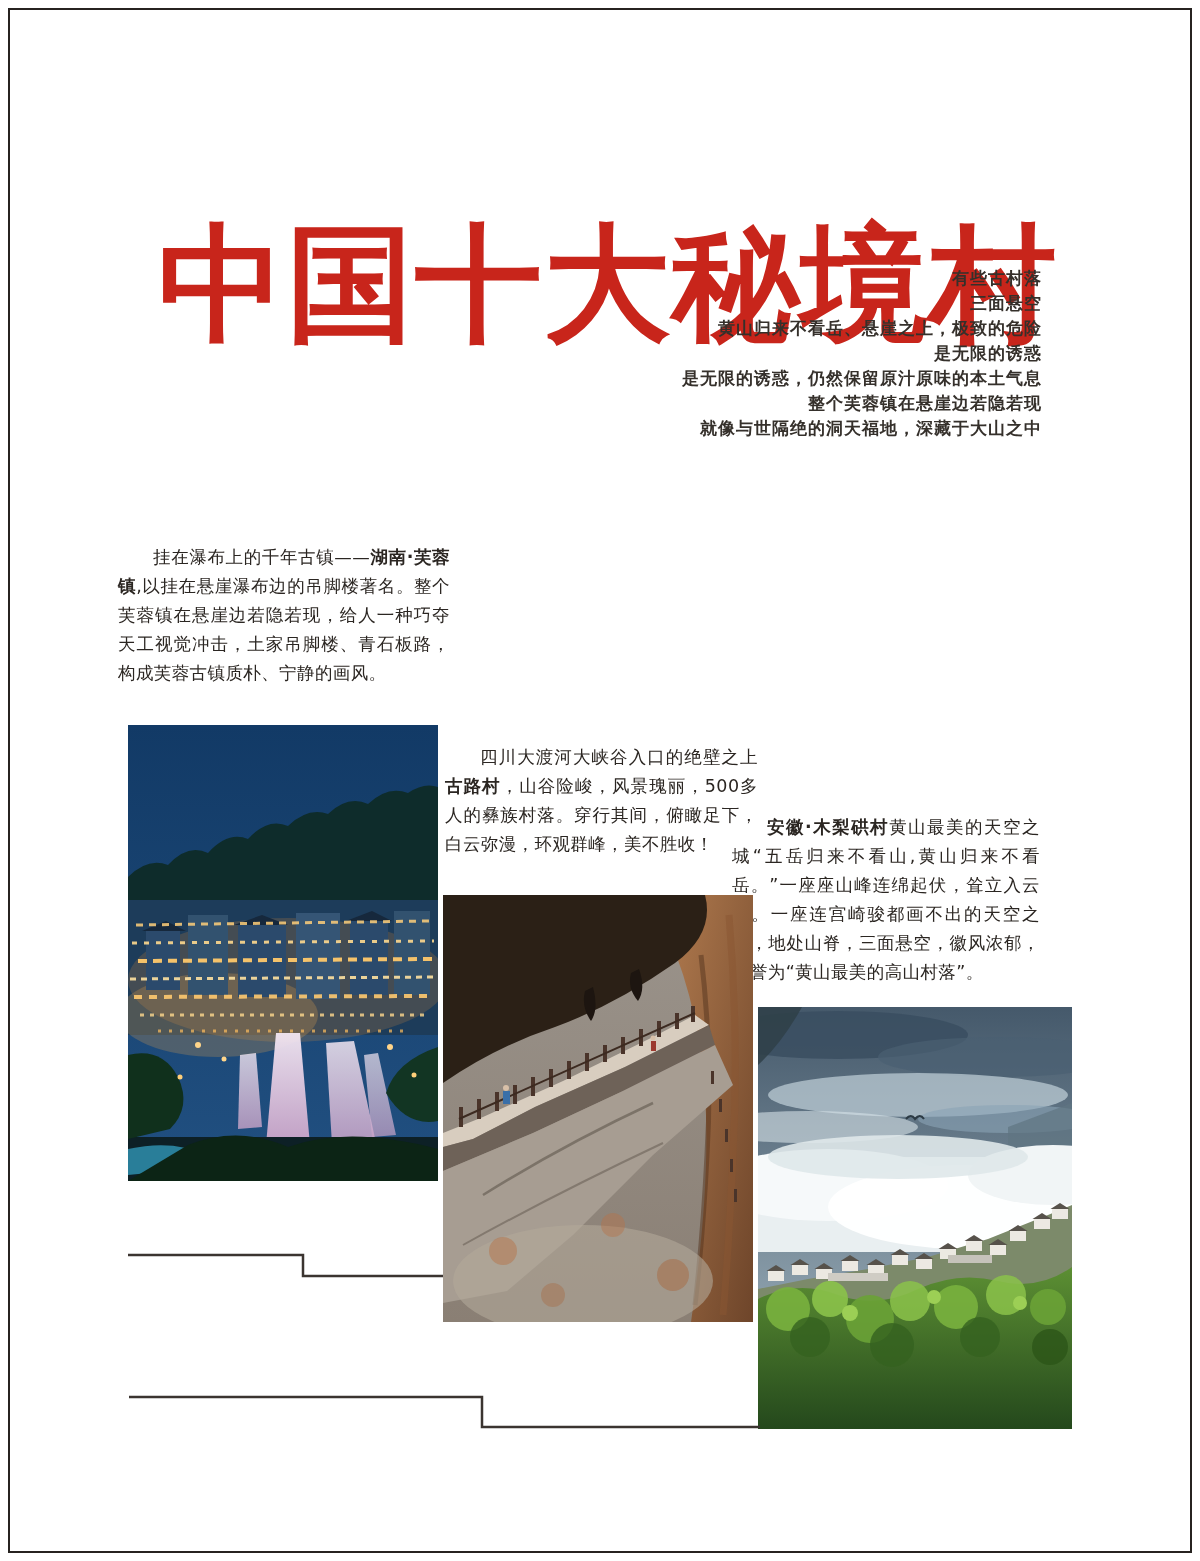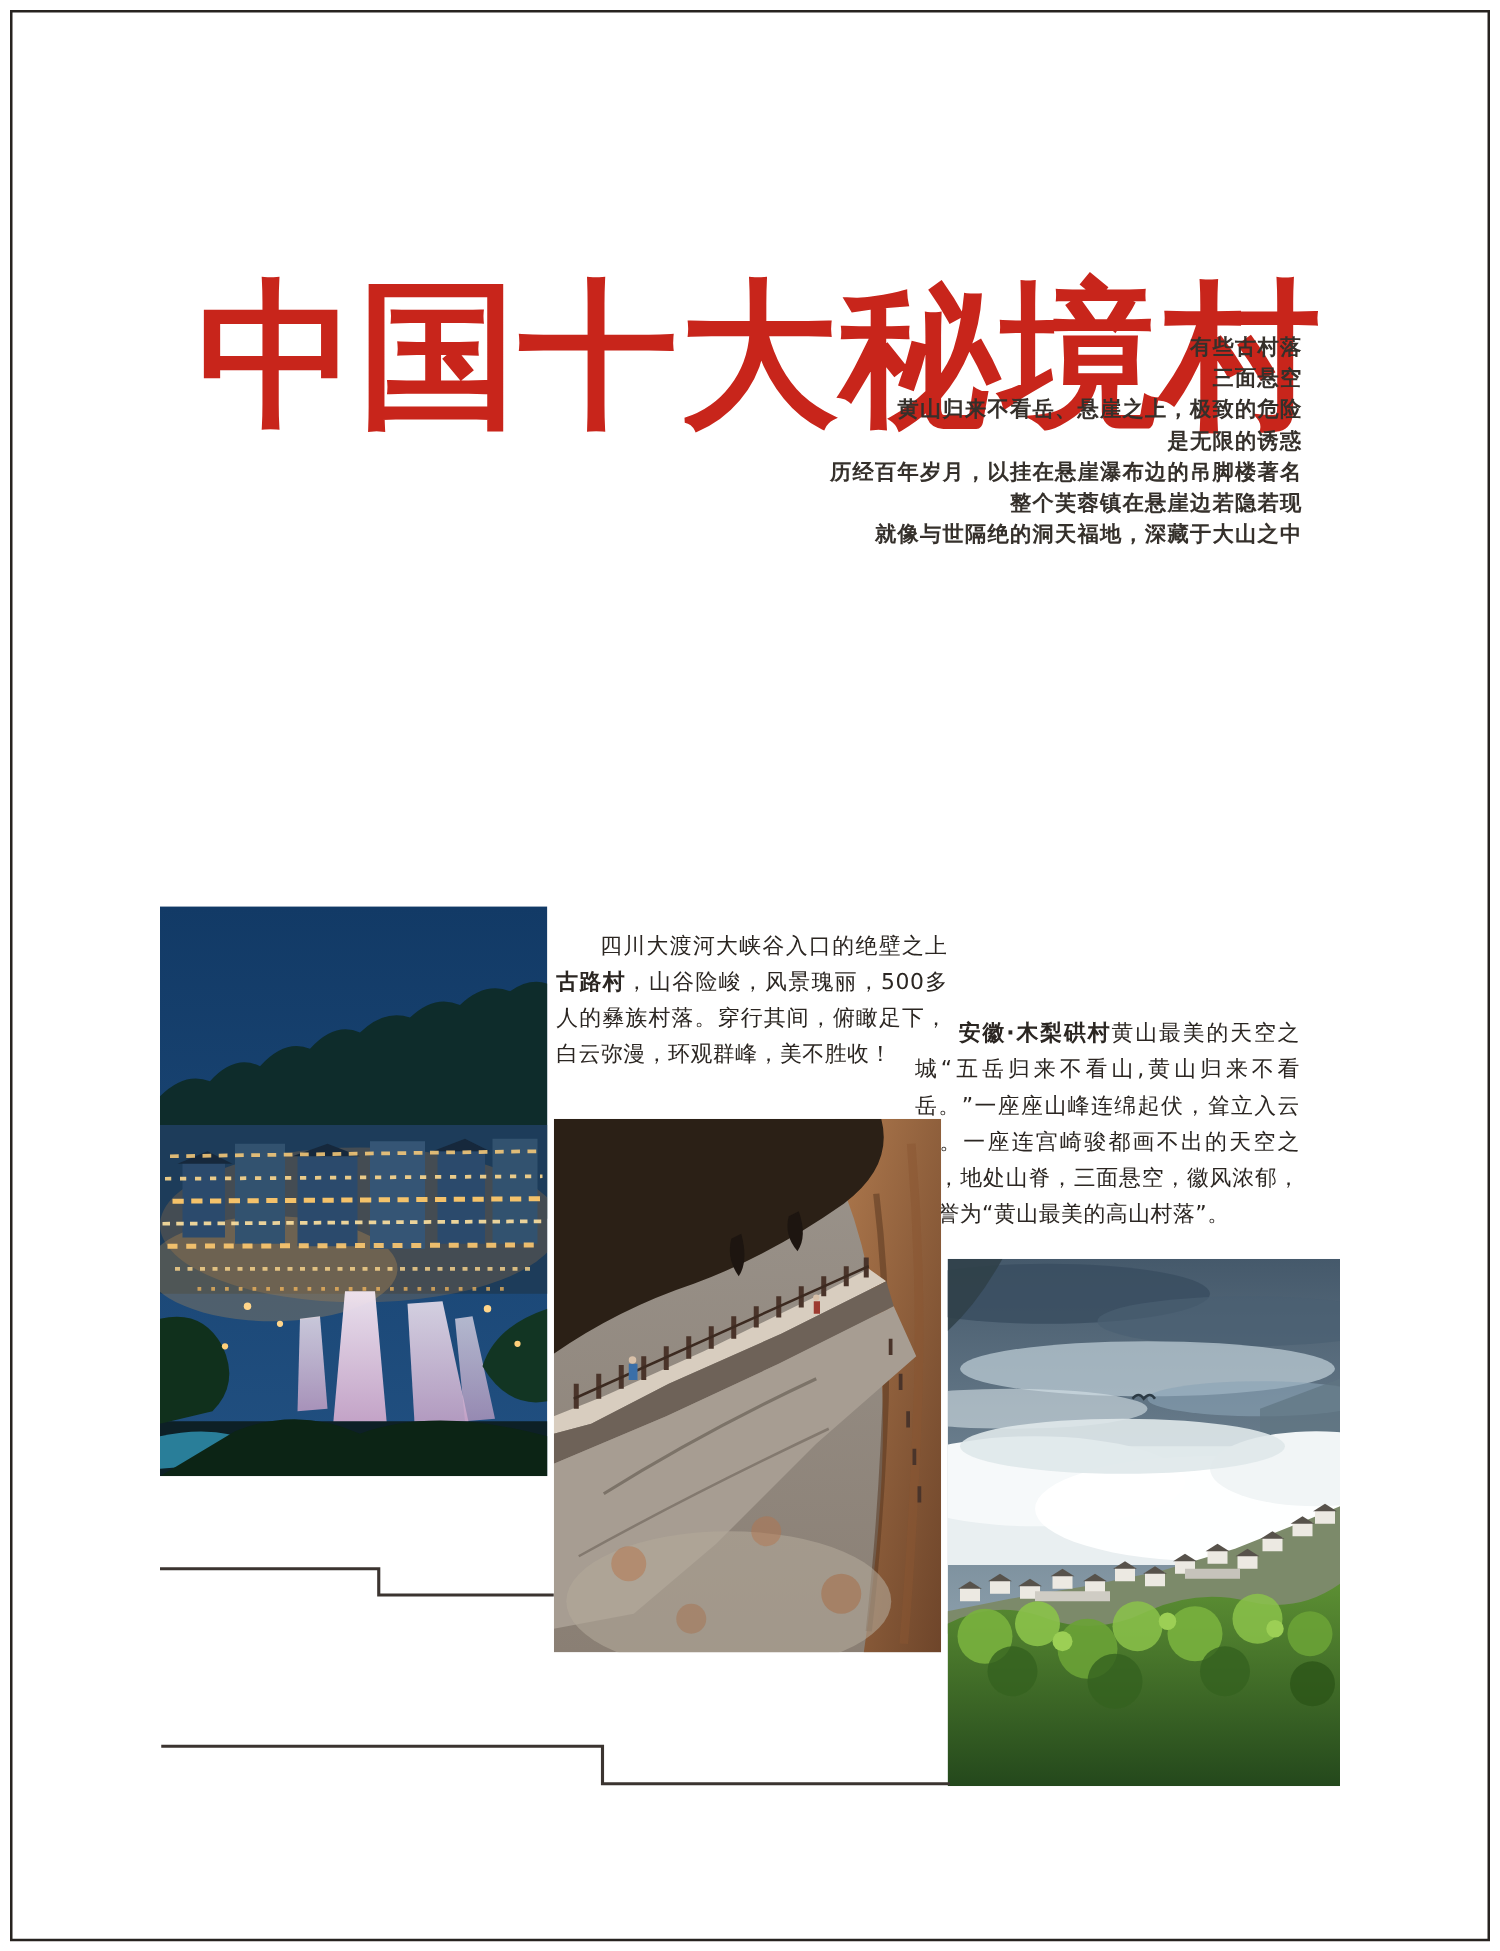--- a/index.html
+++ b/index.html
@@ -53,25 +53,26 @@
       <span>秘</span>
       <span>境</span>
       <span>村</span>
     </h1>
 
   <div class="intro">
     <div>有些古村落</div>
     <div>三面悬空</div>
     <div>黄山归来不看岳、悬崖之上，极致的危险</div>
     <div>是无限的诱惑</div>
-    <div>历经百年岁月，以挂在悬崖瀑布边的吊脚楼著名</div>
+    <div>是无限的诱惑，仍然保留原汁原味的本土气息</div>
     <div>整个芙蓉镇在悬崖边若隐若现</div>
     <div>就像与世隔绝的洞天福地，深藏于大山之中</div>
   </div>
 
+  <p class="para" id="para-furong"><span>挂在瀑布上的千年古镇——</span><span class="hl">湖南·芙蓉镇</span><span>,以挂在悬崖瀑布边的吊脚楼著名。整个芙蓉镇在悬崖边若隐若现，给人一种巧夺天工视觉冲击，土家吊脚楼、青石板路，构成芙蓉古镇质朴、宁静的画风。</span></p>
 
   <p class="para" id="para-gulu"><span>四川大渡河大峡谷入口的绝壁之上</span><span class="hl">古路村</span><span>，山谷险峻，风景瑰丽，500多人的彝族村落。穿行其间，俯瞰足下，白云弥漫，环观群峰，美不胜收！</span></p>
 
   <p class="para" id="para-mulihong"><span class="hl">安徽·木梨硔村</span><span>黄山最美的天空之城“五岳归来不看山,黄山归来不看岳。”一座座山峰连绵起伏，耸立入云端。一座连宫崎骏都画不出的天空之城，地处山脊，三面悬空，徽风浓郁，被誉为“黄山最美的高山村落”。</span></p>
 
   <div class="photo" id="photo-furong">
     <svg viewBox="0 0 310 456" preserveAspectRatio="none">
       <defs>
         <linearGradient id="p1sky" x1="0" y1="0" x2="0" y2="1">
           <stop offset="0" stop-color="#123a66"></stop>

